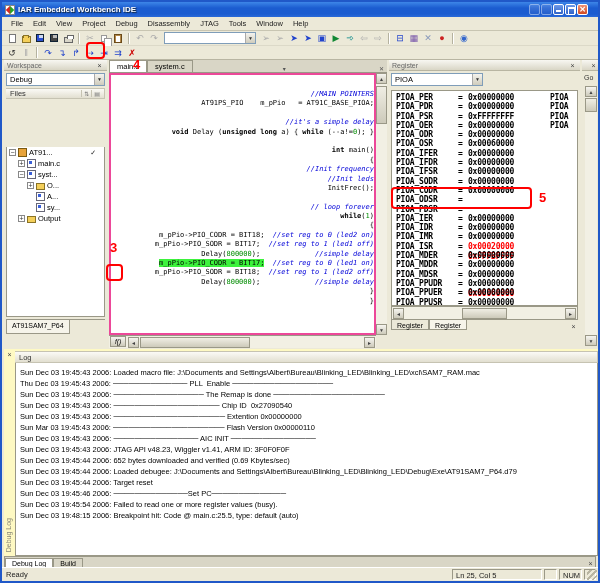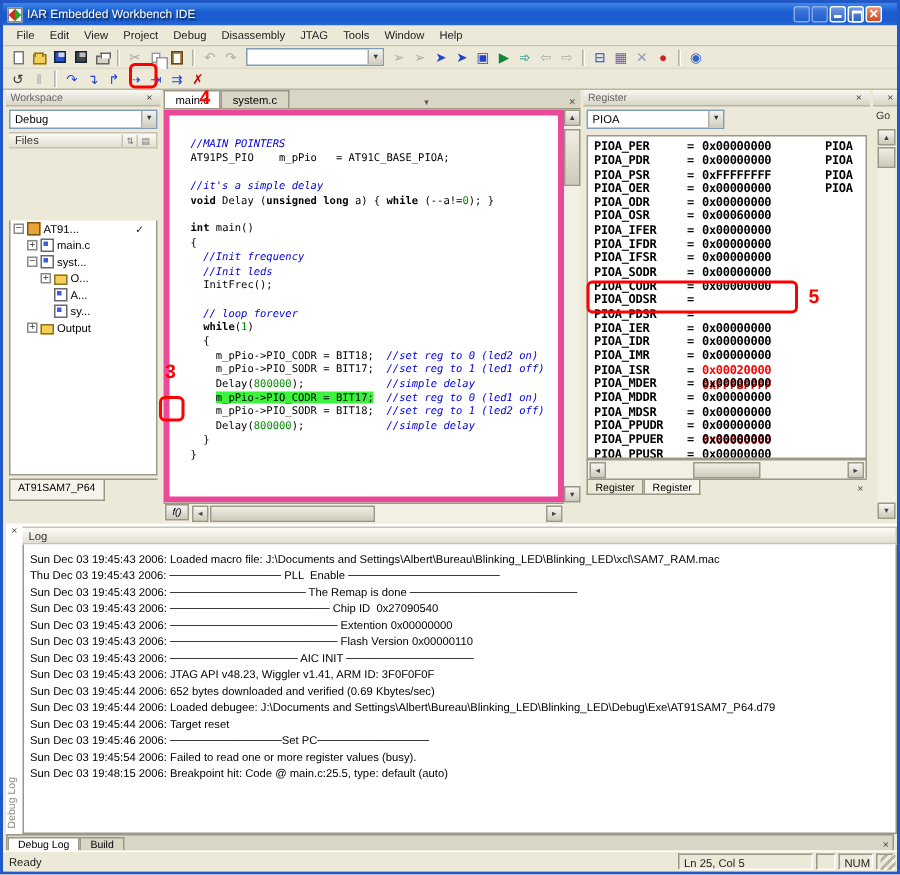--- a/index.html
+++ b/index.html
@@ -6,21 +6,21 @@
   *{box-sizing:border-box;}
   .win{position:relative;width:600px;height:583px;background:#ECE9D8;border:2px solid #2058c8;
        font-family:"Liberation Sans",sans-serif;overflow:hidden;}
   
   .titlebar{position:absolute;left:0;top:0;right:0;height:15px;
     background:linear-gradient(180deg,#3d86e8 0%,#1b5cd0 40%,#1b5cd0 80%,#2a6ad8 100%);
     display:flex;align-items:center;padding:0 2px;}
   .appicon{width:10px;height:10px;margin:0 3px 0 1px;position:relative;background:#fff;border:1px solid #888;}
   .appicon::before{content:"";position:absolute;left:1px;top:1px;width:6px;height:6px;
     background:linear-gradient(45deg,#d22 40%,#2a2 60%);transform:rotate(45deg);}
-  .wtitle{color:#fff;font-size:8px;font-weight:normal;text-shadow:1px 1px 1px #123;flex:1;}
+  .wtitle{color:#fff;font-size:8px;font-weight:bold;text-shadow:1px 1px 1px #123;flex:1;}
   .winbtns{display:flex;gap:1px;margin-right:8px;}
   .wb{width:11px;height:11px;border:1px solid #fff;border-radius:2px;
       background:linear-gradient(180deg,#6f9ae8,#2f63c8);position:relative;}
   .wb.faded{opacity:.45;}
   .wb-min::after{content:"";position:absolute;left:2px;bottom:2px;width:5px;height:2px;background:#fff;}
   .wb-max::after{content:"";position:absolute;left:2px;top:2px;width:5px;height:5px;border:1px solid #fff;border-top-width:2px;}
   .wb.close{background:linear-gradient(180deg,#ef9276,#d2491f);color:#fff;font-size:8px;line-height:9px;text-align:center;font-weight:bold;}
   
   .menubar{position:absolute;left:0;top:15px;right:0;height:14px;background:#ECE9D8;
     border-bottom:1px solid #c8c5b2;display:flex;align-items:center;padding-left:4px;font-size:7.5px;color:#222;}
@@ -76,21 +76,21 @@
   .chk{position:absolute;right:8px;font-size:7px;color:#222;}
   #wstab{position:absolute;left:2px;bottom:14px;right:2px;height:15px;border-top:1px solid #9a9887;display:flex;}
   .btab{font-size:7px;padding:2px 5px 0 5px;background:#ECE9D8;border:1px solid #9a9887;border-top:none;}
   .btab.act{background:#f6f4ea;}
   
   #editor{left:107px;top:58px;width:278px;height:288px;border:none;}
   #edtabs{position:absolute;left:0;top:0;right:0;height:13px;display:flex;background:#d9d6c6;border-bottom:1px solid #9a9887;align-items:flex-end;}
   .etab{font-size:7.5px;padding:1px 7px;background:#d9d6c6;border:1px solid #9a9887;border-bottom:none;}
   .etab.act{background:#fff;}
   .edctl{margin-left:auto;font-size:6px;color:#555;padding-right:3px;}
-  #codewrap{position:absolute;left:0;top:13px;right:11px;bottom:13px;background:#fff;border:4px solid #ec4899;overflow:hidden;}
+  #codewrap{position:absolute;left:0;top:13px;right:11px;bottom:13px;background:#fff;border:2px solid #ec4899;overflow:hidden;text-align:right;}
   #code{position:absolute;left:14px;top:15px;right:0;}
   .cl{font-family:"DejaVu Sans Mono","Liberation Mono",monospace;font-size:7px;line-height:9.4px;height:9.4px;white-space:pre;}
   .p{color:#000;}
   .kw{color:#000;font-weight:bold;}
   .com{color:var(--comment_blue);font-style:italic;}
   .num{color:var(--number_green);}
   .hl{background:var(--exec_green);}
   #gutter{position:absolute;left:0;top:13px;width:14px;bottom:13px;}
   #execarrow{position:absolute;left:3px;font-size:8px;font-weight:bold;color:#0a0;
     text-shadow:0 0 1px #050;line-height:9px;}
@@ -113,21 +113,21 @@
   .rval{color:#000;}
   .rval.red{color:var(--changed_red);margin-top:47px;}
   .rc2{position:absolute;left:158px;overflow:hidden;width:26px;}
   #reghs{left:2px;right:2px;bottom:29px;height:13px;border:1px solid #9a9887;border-bottom:none;}
   #regtabs{position:absolute;left:2px;bottom:14px;right:2px;height:15px;border-top:1px solid #9a9887;display:flex;align-items:flex-start;}
   
   #sliver{left:580px;top:58px;width:17px;height:288px;border:none;background:#ECE9D8;}
   #sliver .phdr{padding:0 1px;}
   #slgo{font-size:7px;color:#333;padding:3px 0 0 2px;}
   
-  #logpanel{left:2px;top:347px;width:595px;height:207px;border:none;background:#ffffff;}
+  #logpanel{left:2px;top:347px;width:595px;height:207px;border:none;background:#fef9c3;}
   #logstrip{position:absolute;left:0;top:0;width:11px;bottom:0;}
   .vlabel{position:absolute;left:1px;bottom:4px;writing-mode:vertical-rl;transform:rotate(180deg);
     font-size:7px;color:#8a8878;}
   #loghdr{position:absolute;left:11px;top:2px;right:1px;height:12px;}
   #logcontent{position:absolute;left:11px;top:14px;right:1px;bottom:0;background:#fff;border:1px solid #9a9887;border-top:none;
     overflow:hidden;padding:4px 0 0 4px;}
   .ll{font-size:7.5px;line-height:11px;color:#000;white-space:pre;}
   
   #logtabs{position:absolute;left:2px;top:554px;right:2px;height:13px;background:#d9d6c6;border:1px solid #9a9887;
     display:flex;align-items:flex-end;}
@@ -561,21 +561,21 @@
     </div>
     <div class="lvhdr" id="loghdr">
       <span>Log</span>
     </div>
     <div id="logcontent">
         <div class="ll">Sun Dec 03 19:45:43 2006: Loaded macro file: J:\Documents and Settings\Albert\Bureau\Blinking_LED\Blinking_LED\xcl\SAM7_RAM.mac</div>
         <div class="ll">Thu Dec 03 19:45:43 2006: ────────────── PLL  Enable ───────────────────</div>
         <div class="ll">Sun Dec 03 19:45:43 2006: ───────────────── The Remap is done ─────────────────────</div>
         <div class="ll">Sun Dec 03 19:45:43 2006: ──────────────────── Chip ID  0x27090540</div>
         <div class="ll">Sun Dec 03 19:45:43 2006: ───────────────────── Extention 0x00000000</div>
-        <div class="ll">Sun Dec 03 19:45:43 2006: ───────────────────── Flash Version 0x00000110</div>
+        <div class="ll">Sun Mar 03 19:45:43 2006: ───────────────────── Flash Version 0x00000110</div>
         <div class="ll">Sun Dec 03 19:45:43 2006: ──────────────── AIC INIT ────────────────</div>
         <div class="ll">Sun Dec 03 19:45:43 2006: JTAG API v48.23, Wiggler v1.41, ARM ID: 3F0F0F0F</div>
         <div class="ll">Sun Dec 03 19:45:44 2006: 652 bytes downloaded and verified (0.69 Kbytes/sec)</div>
         <div class="ll">Sun Dec 03 19:45:44 2006: Loaded debugee: J:\Documents and Settings\Albert\Bureau\Blinking_LED\Blinking_LED\Debug\Exe\AT91SAM7_P64.d79</div>
         <div class="ll">Sun Dec 03 19:45:44 2006: Target reset</div>
         <div class="ll">Sun Dec 03 19:45:46 2006: ──────────────Set PC──────────────</div>
         <div class="ll">Sun Dec 03 19:45:54 2006: Failed to read one or more register values (busy).</div>
         <div class="ll">Sun Dec 03 19:48:15 2006: Breakpoint hit: Code @ main.c:25.5, type: default (auto)</div>
       </div>
   </div>

